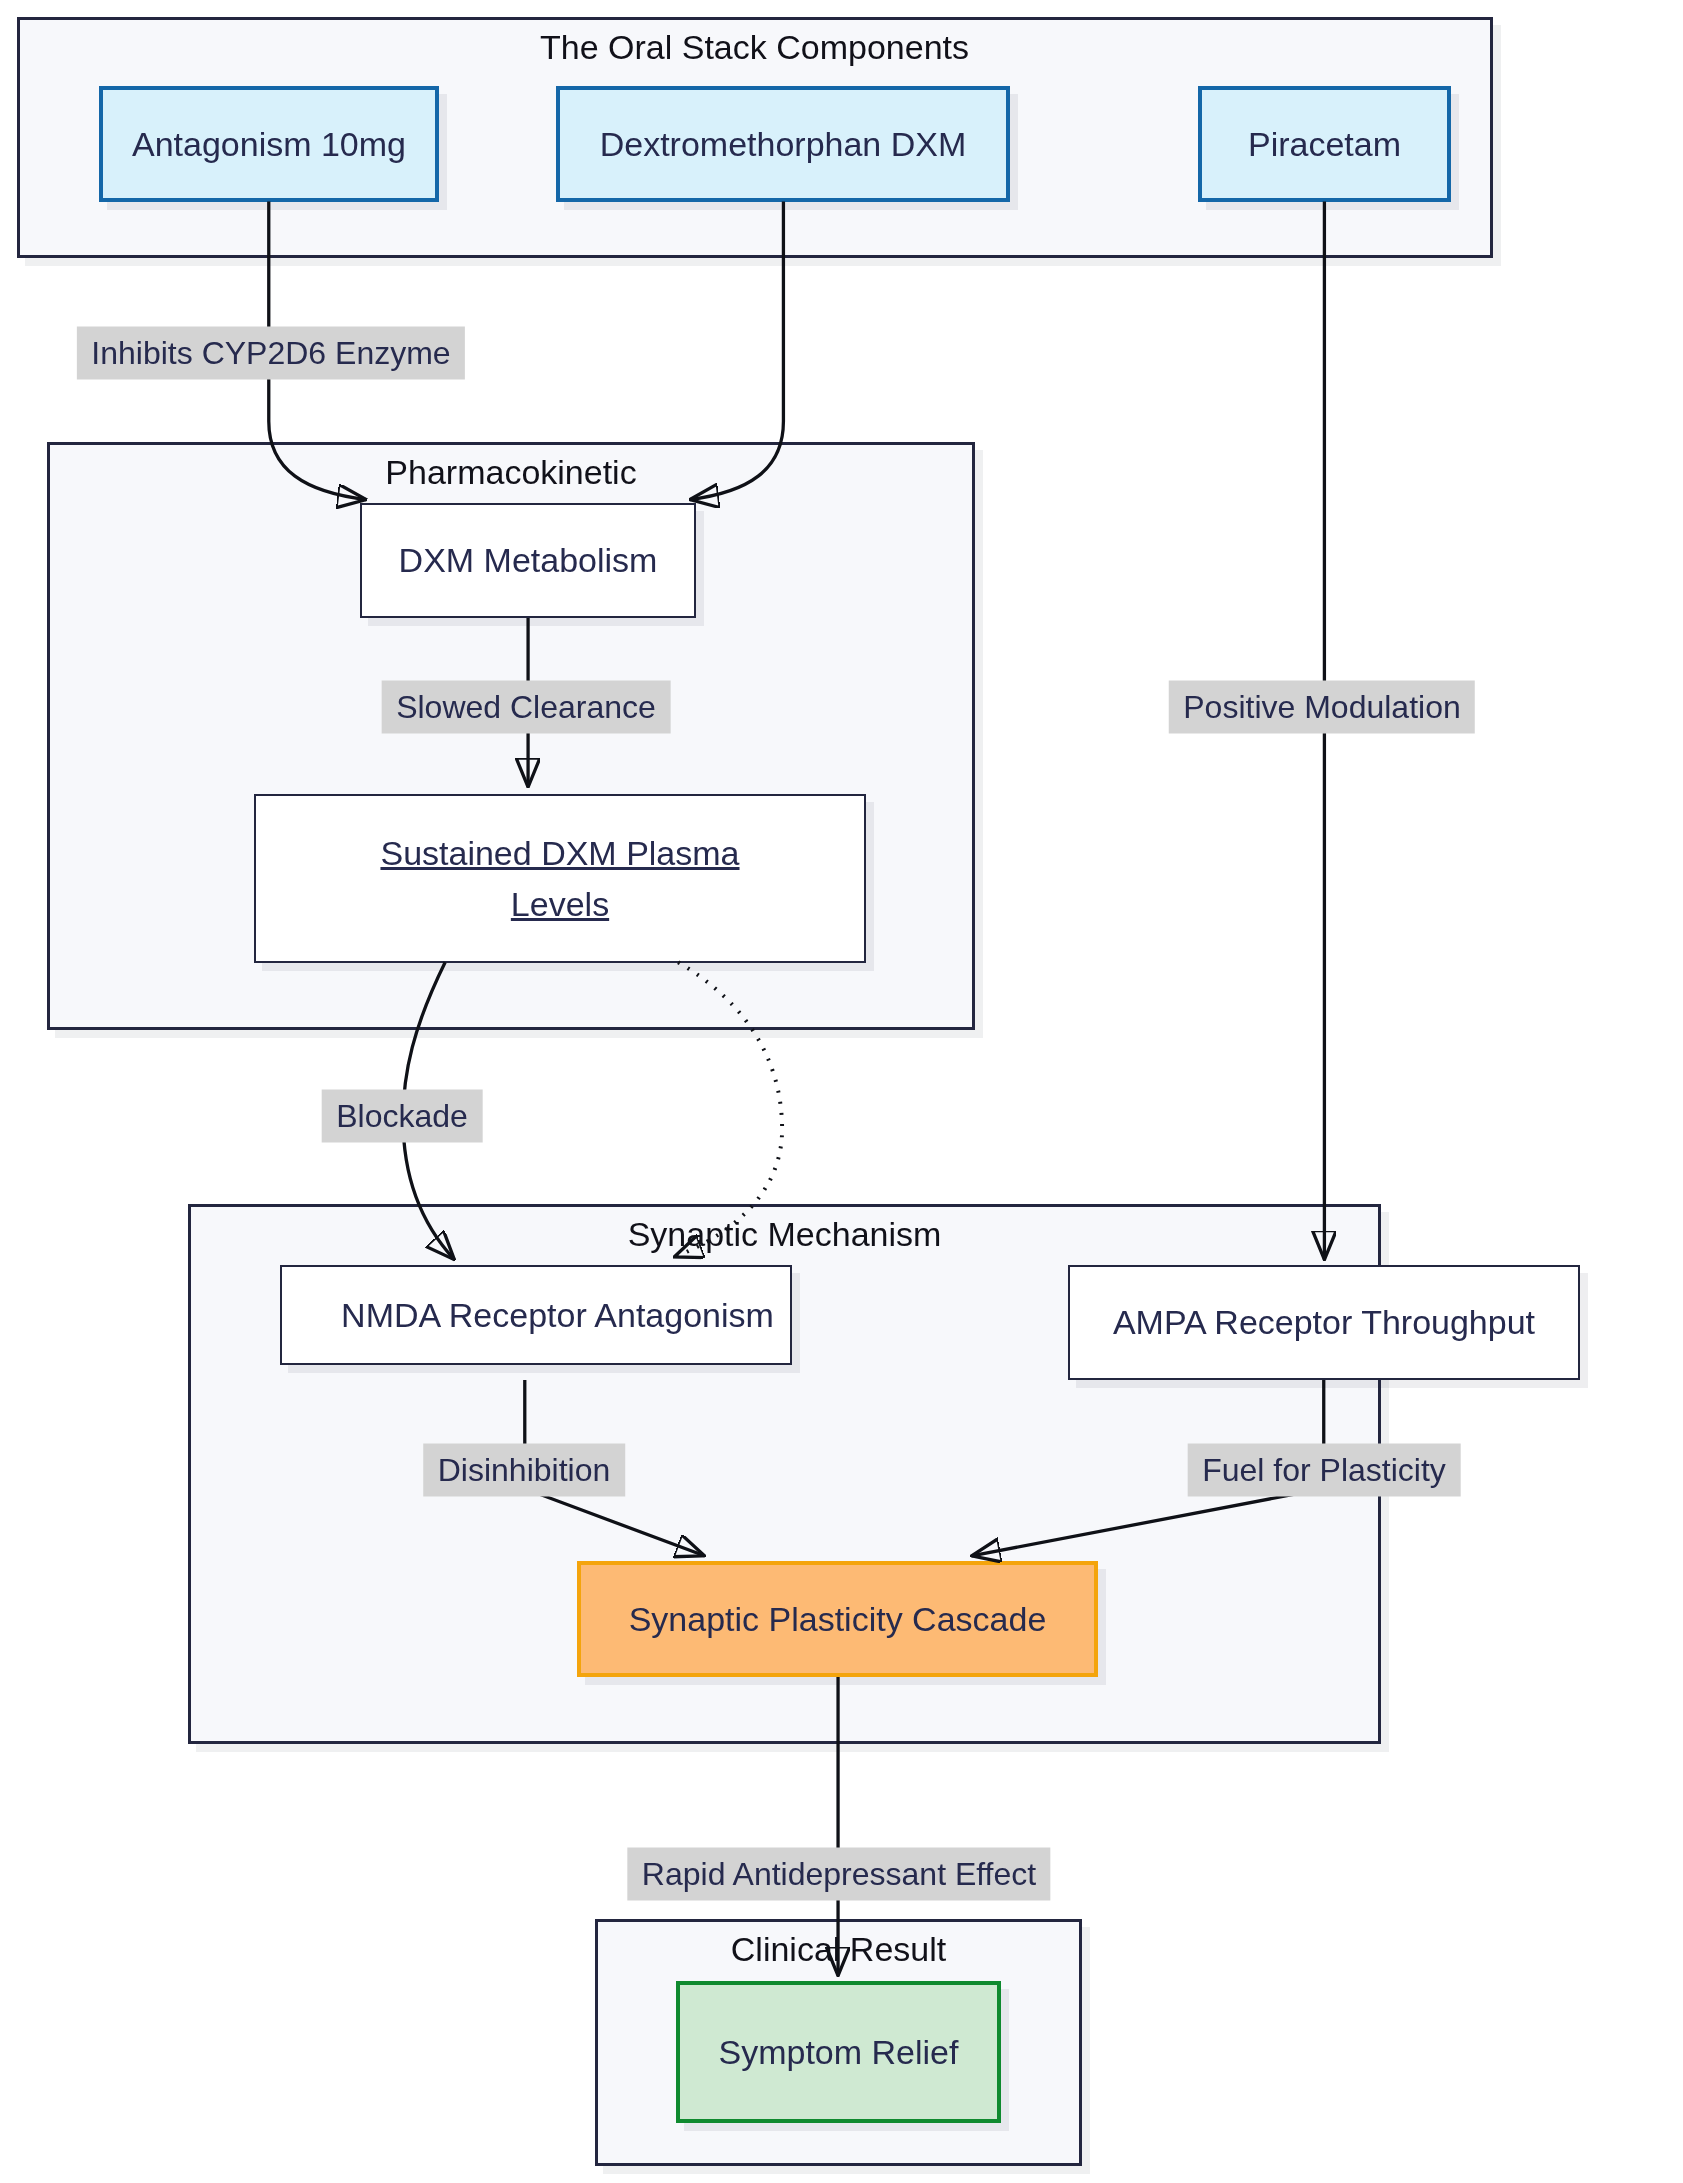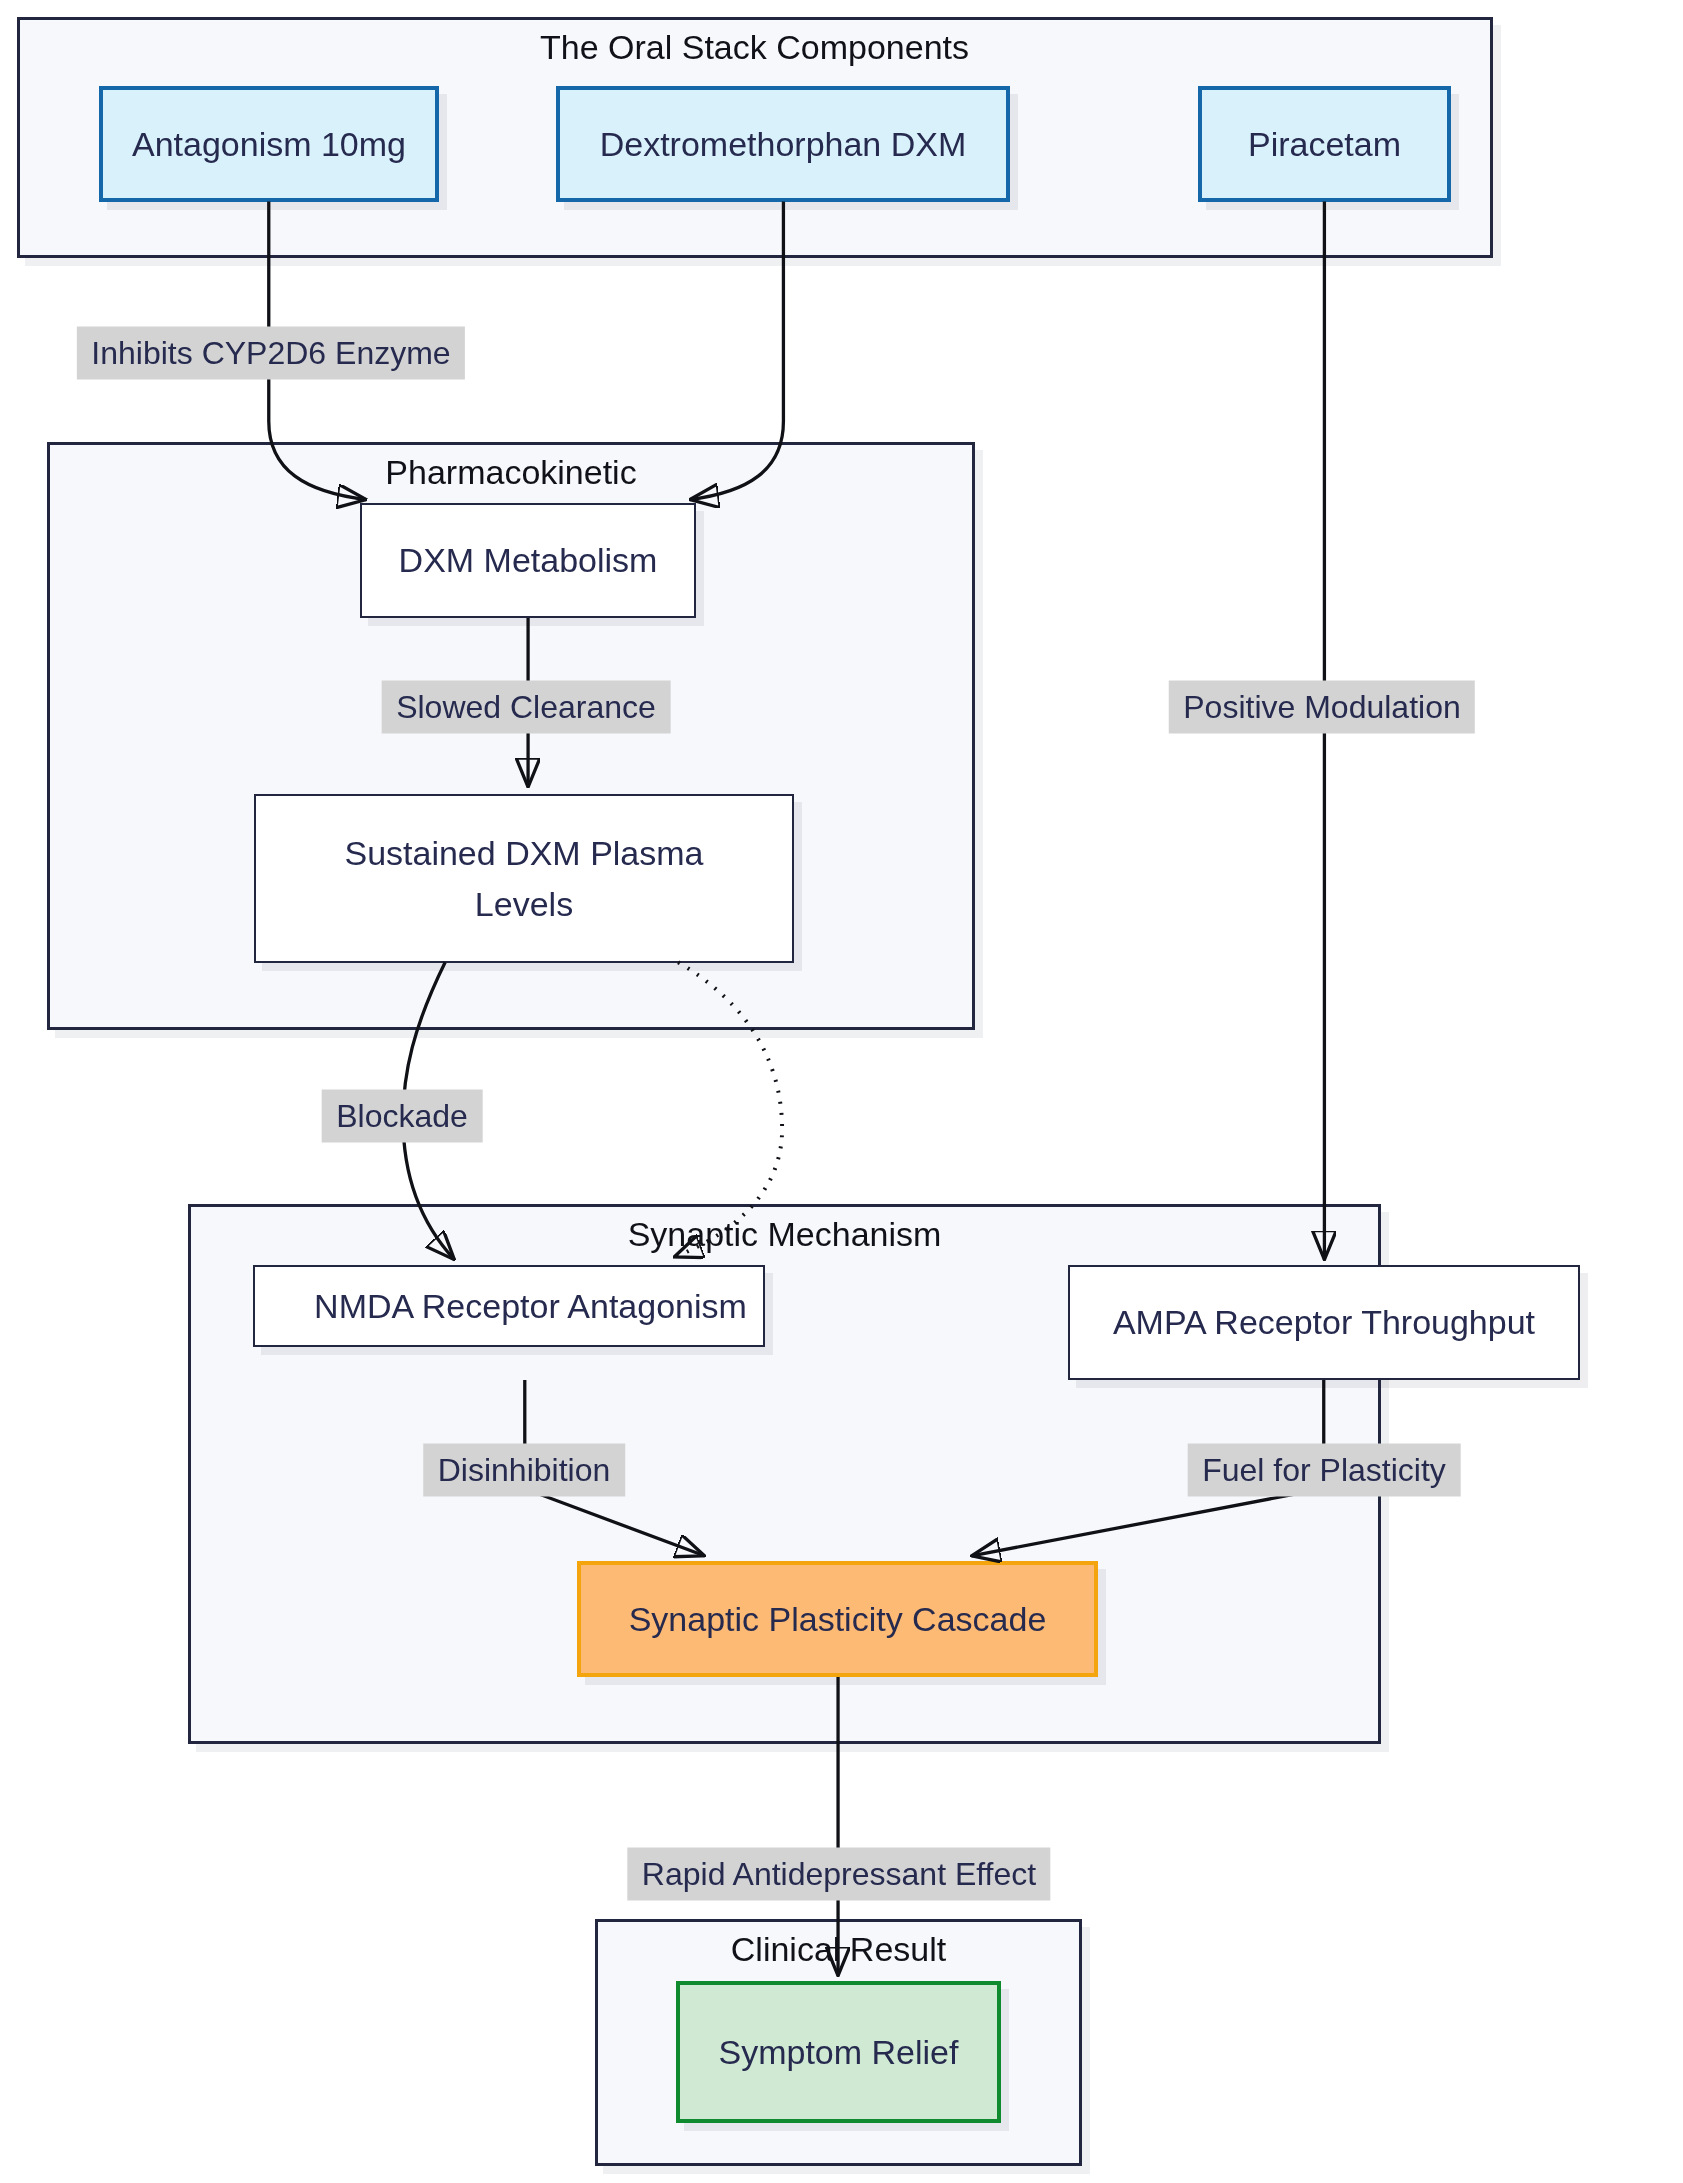--- a/index.html
+++ b/index.html
@@ -126,25 +126,25 @@
   </div>
 
   <div class="node node-blue" style="left:1198px; top:86px; width:253px; height:116px;">
     <span>Piracetam</span>
   </div>
 
   <div class="node" style="left:360px; top:503px; width:336px; height:115px;">
     <span>DXM Metabolism</span>
   </div>
 
-  <div class="node" style="left:254px; top:794px; width:540px; height:169px;">
+  <div class="node" style="left:254px; top:794px; width:612px; height:169px;text-decoration:underline;">
     <span class="sustained-text">Sustained DXM Plasma Levels</span>
   </div>
 
-  <div class="node" style="left:253px; top:1265px; width:512px; height:82px;padding-left:43px;">
+  <div class="node" style="left:280px; top:1265px; width:512px; height:100px;padding-left:43px;">
     <span>NMDA Receptor Antagonism</span>
   </div>
 
   <div class="node" style="left:1068px; top:1265px; width:512px; height:115px;">
     <span>AMPA Receptor Throughput</span>
   </div>
 
   <div class="node node-yellow" style="left:577px; top:1561px; width:521px; height:116px;">
     <span>Synaptic Plasticity Cascade</span>
   </div>

